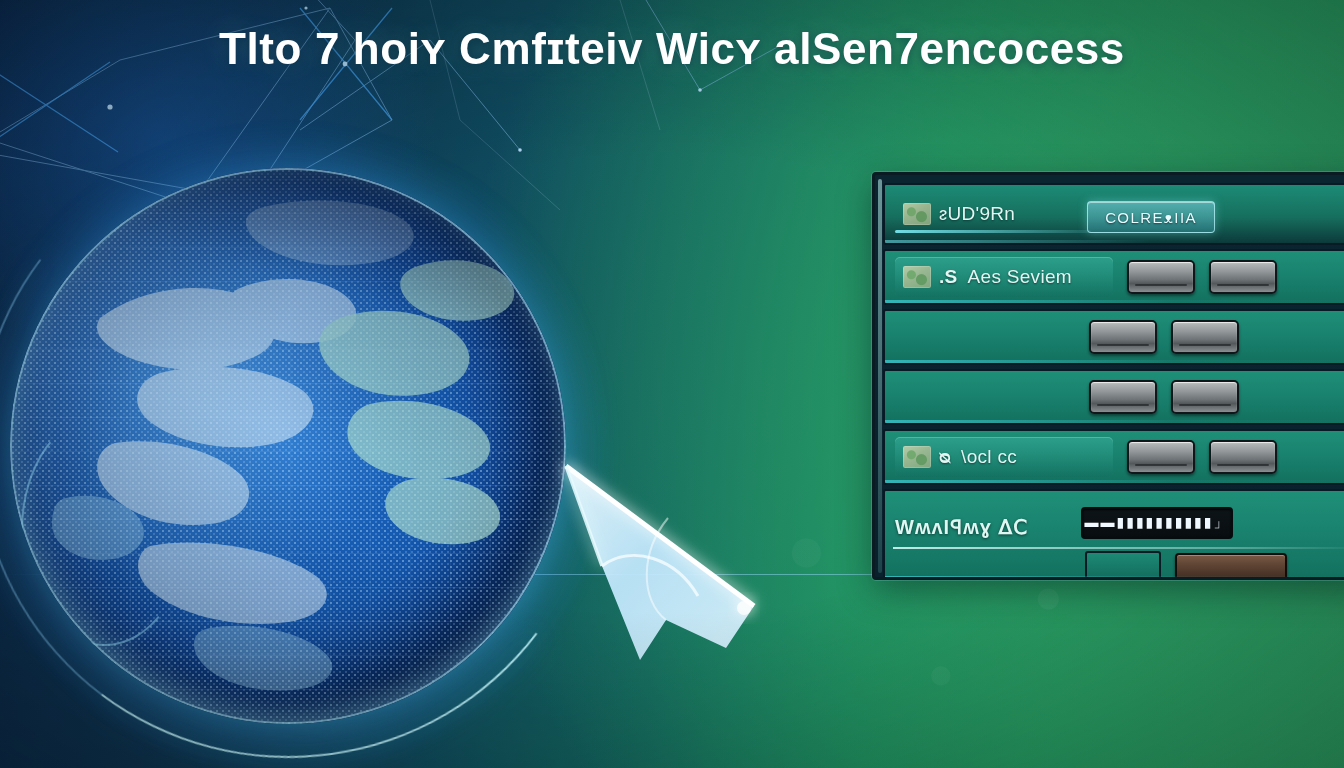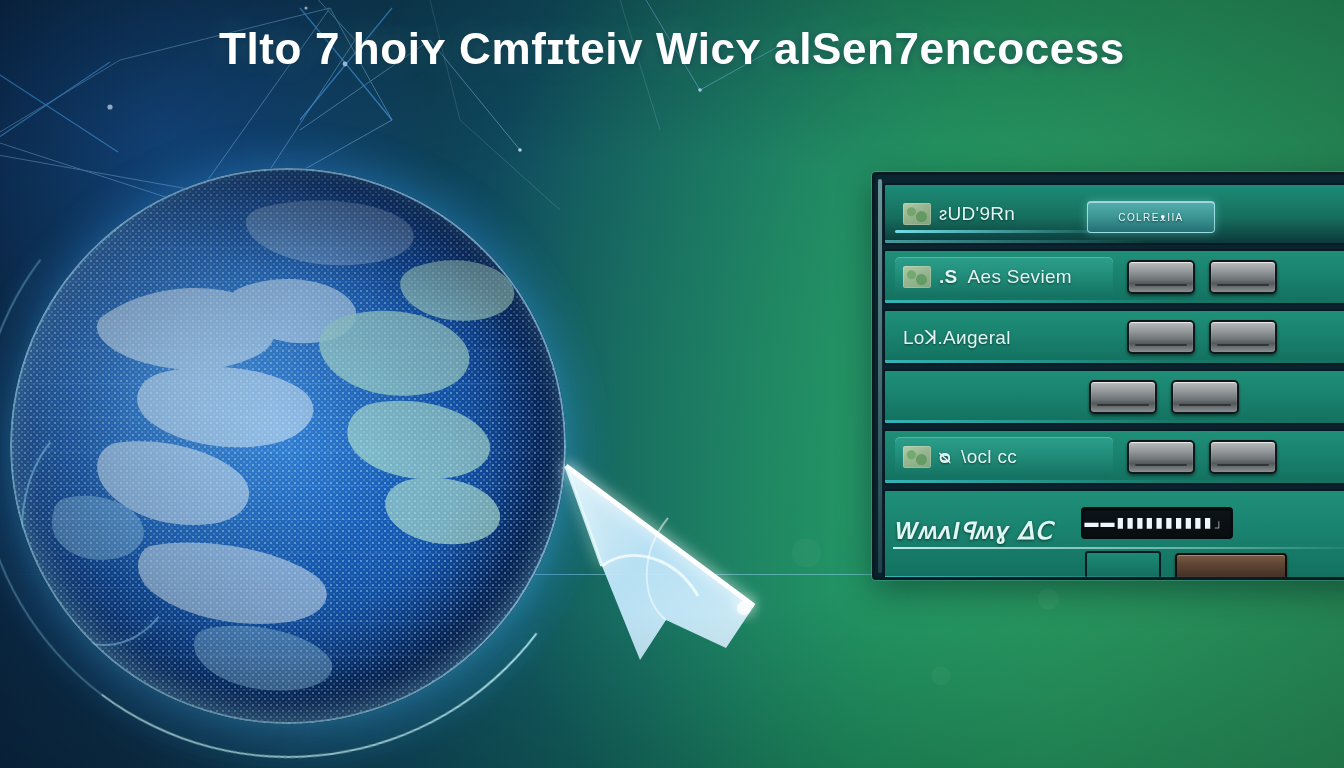--- a/index.html
+++ b/index.html
@@ -215,33 +215,33 @@
 
   .btn-header {
     position:absolute; right:152px; top:16px;
     min-width:128px; height:32px;
     display:flex; align-items:center; justify-content:center;
     padding:1px 16px;
     border-radius:4px;
     border:1px solid rgba(190,250,255,.7);
     background:linear-gradient(180deg, rgba(120,205,215,.62), rgba(60,150,165,.45));
     box-shadow:0 0 10px rgba(150,240,255,.35), inset 0 1px 0 rgba(235,255,255,.55);
-    font-size:10px; letter-spacing:1.4px; color:#eafcff;
+    font-size:15px; letter-spacing:1.4px; color:#eafcff;
     text-shadow:0 1px 2px rgba(0,30,40,.7);
     white-space:nowrap;
   }
   .head-underline {
     position:absolute; left:10px; bottom:10px; width:196px; height:3px;
     background:linear-gradient(90deg, rgba(130,245,255,.85), rgba(130,245,255,.1));
     border-radius:2px;
   }
 
   .scribble {
-    font-size:24px; color:#dff6f2; letter-spacing:1px;
-    font-style:italic; font-weight:700;
+    font-size:20px; color:#dff6f2; letter-spacing:1px;
+    font-weight:700;
     text-shadow:0 1px 3px rgba(0,30,30,.7);
     filter:blur(.4px);
     white-space:nowrap;
   }
   .input-field {
     position:absolute; left:196px; top:16px;
     width:152px; height:32px;
     background:linear-gradient(180deg, #0d1417 0%, #080d10 100%);
     border:2px solid #060b0e;
     border-radius:4px;
@@ -399,23 +399,20 @@
         <span class="row-label row-label-glyph">.S</span>
         <span class="row-label">Aes Seviem</span>
       </div>
       <div class="btns-cell">
         <div class="btn-metal"></div>
         <div class="btn-metal"></div>
       </div>
     </div>
 
     <div class="row">
-      <div class="row-pill row-pill-plain">
-        <span class="row-label">Loꓘ.Aᴎgeral</span>
-      </div>
       <div class="btns-cell">
         <div class="btn-metal"></div>
         <div class="btn-metal"></div>
       </div>
     </div>
 
     <div class="row">
       <div class="btns-cell">
         <div class="btn-metal"></div>
         <div class="btn-metal"></div>

